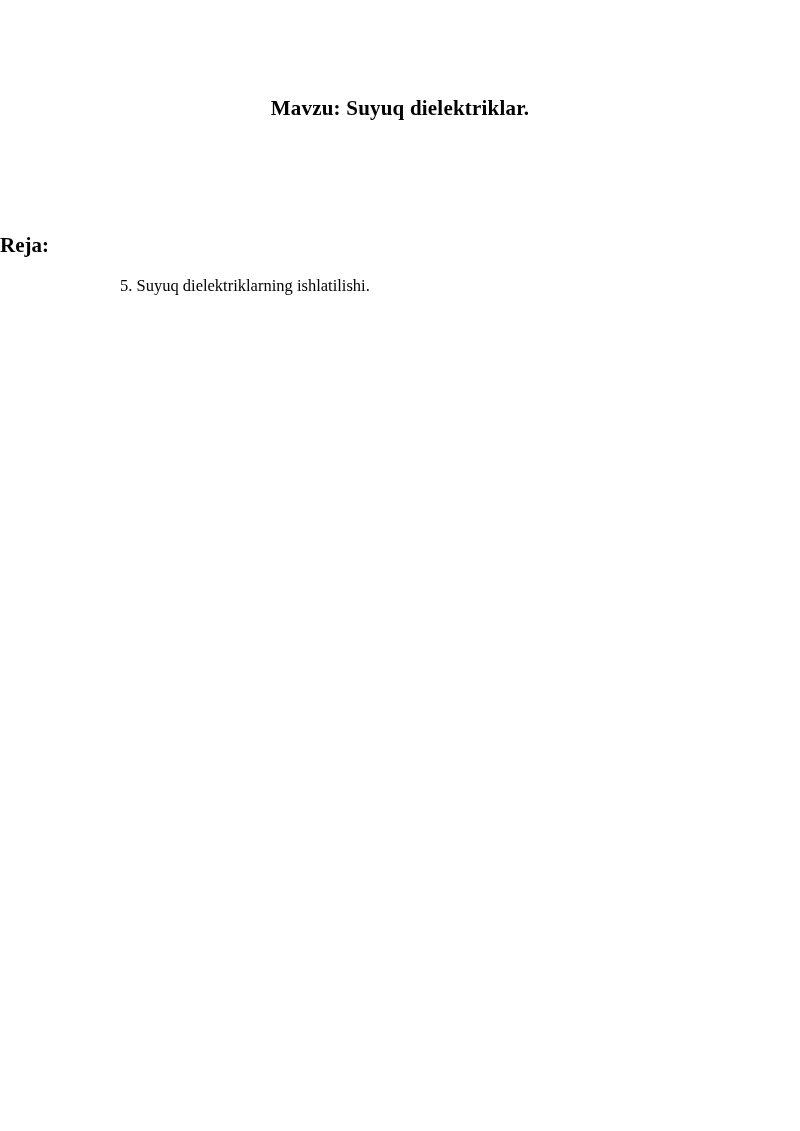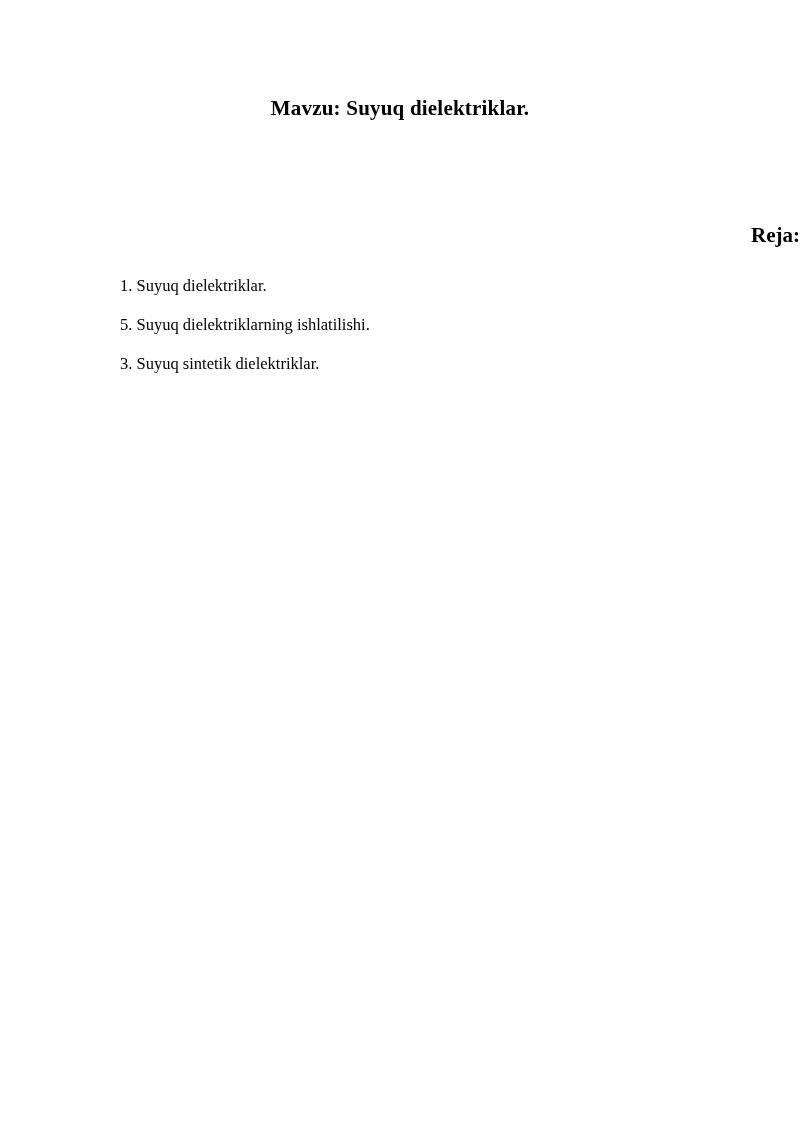--- a/index.html
+++ b/index.html
@@ -25,24 +25,24 @@
     top: 96px;
     left: 0;
     width: 800px;
     text-align: center;
     font-size: 21px;
     font-weight: bold;
     letter-spacing: 0.2px;
   }
   .plan-heading {
     position: absolute;
-    top: 223px;
+    top: 233px;
     left: 0;
     width: 800px;
-    text-align: right;
+    text-align: left;
     font-size: 21px;
     font-weight: bold;
   }
   .plan-list {
     position: absolute;
     top: 278px;
     left: 120px;
     width: 560px;
   }
   .plan-item {
@@ -56,18 +56,16 @@
 </head>
 <body>
 
 <div class="page">
 
   <div class="doc-title">Mavzu: Suyuq dielektriklar.</div>
 
   <div class="plan-heading">Reja:</div>
 
   <div class="plan-list">
-    <p class="plan-item">1. Suyuq dielektriklar.</p>
     <p class="plan-item">5. Suyuq dielektriklarning ishlatilishi.</p>
-    <p class="plan-item">3. Suyuq sintetik dielektriklar.</p>
   </div>
 
 </div>
 
 </body></html>

